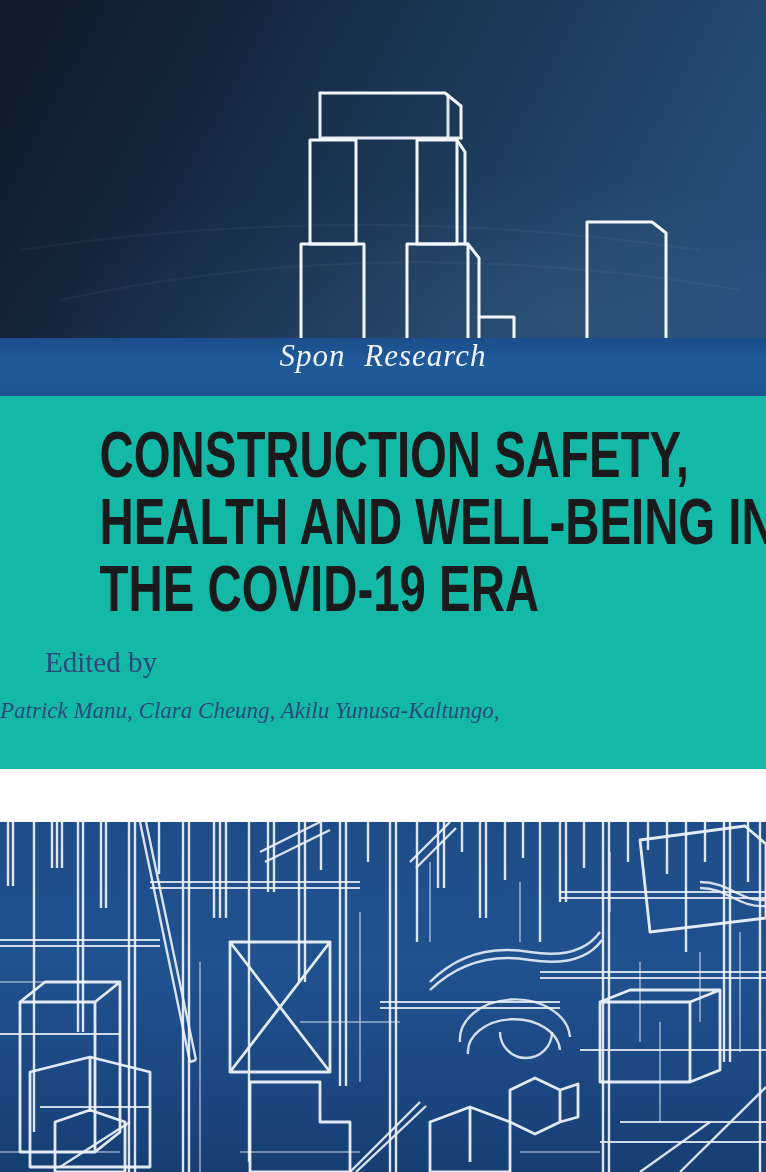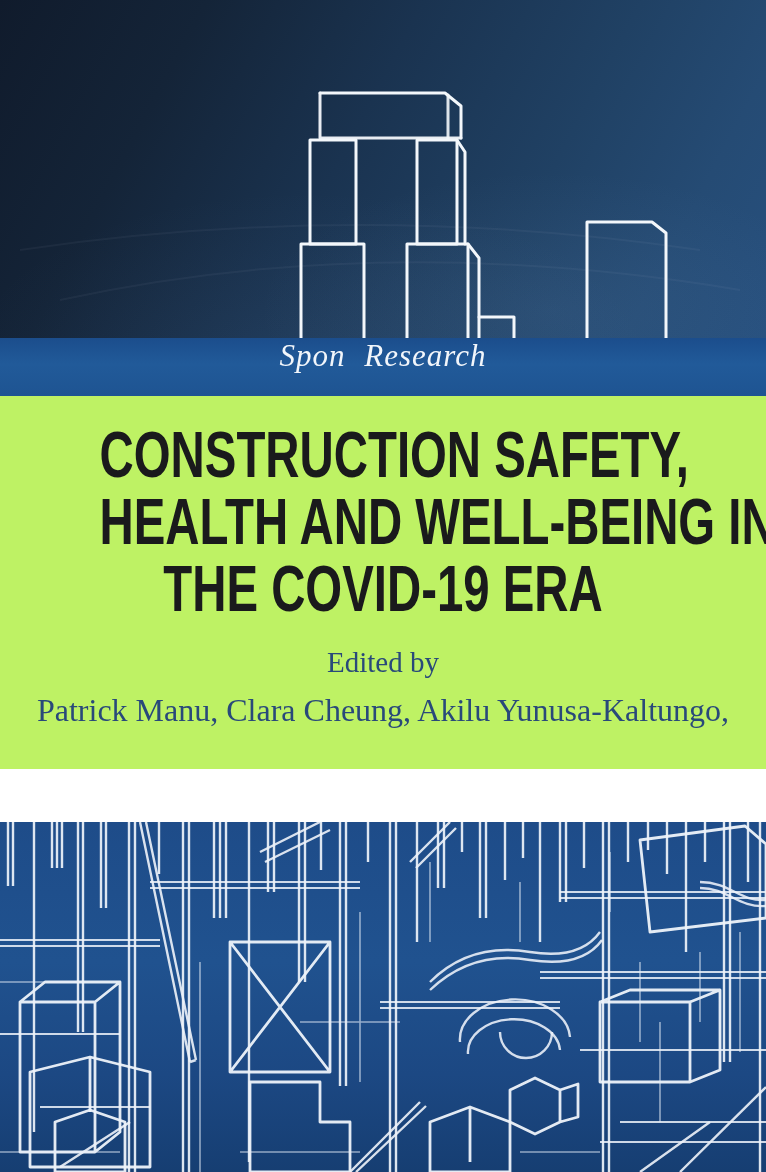--- a/index.html
+++ b/index.html
@@ -24,37 +24,39 @@
     position:absolute;left:0;top:338px;width:766px;height:58px;
     background:linear-gradient(180deg,#1b4d8c 0%,#215a99 45%,#1e5492 100%);
     display:flex;align-items:flex-start;justify-content:center;
   }
   .spon-band .series-label{
     color:#f2f6fb;font-style:italic;font-size:31px;letter-spacing:1px;word-spacing:10px;
     font-family:"Liberation Serif", serif;
   }
   
   .white-section{
-    position:absolute;left:0;top:396px;width:766px;height:373px;background:#bef264;
-    text-align:center;
+    position:absolute;left:0;top:396px;width:766px;height:373px;background:#14b8a6;
+    text-align:left;
   }
   .book-title{margin-top:26px;}
   .book-title .tline{
     display:block;color:#1a1a1c;font-family:"Liberation Sans", sans-serif;
     font-weight:bold;font-size:64px;line-height:67px;white-space:nowrap;
     transform:scaleX(0.74);transform-origin:50% 50%;letter-spacing:0px;
   }
   .edited-by{
     margin-top:22px;color:#29497a;font-size:29px;line-height:34px;
     font-family:"Liberation Serif", serif;
+    padding-left:45px;
   }
   .editor-names{margin-top:9px;}
   .editor-names .ename{
-    display:block;color:#29497a;font-size:32px;line-height:45px;white-space:nowrap;
+    display:block;color:#29497a;font-size:23px;line-height:45px;white-space:nowrap;
     font-family:"Liberation Serif", serif;
+    font-style:italic;
   }
   
   .bottom-section{
     position:absolute;left:0;top:822px;width:766px;height:350px;
     background:linear-gradient(180deg,#1e4c89 0%,#20528f 40%,#1c4883 72%,#163e72 100%);
   }
   .bottom-section svg{position:absolute;left:0;top:0;}
 </style>
 </head>
 <body>

